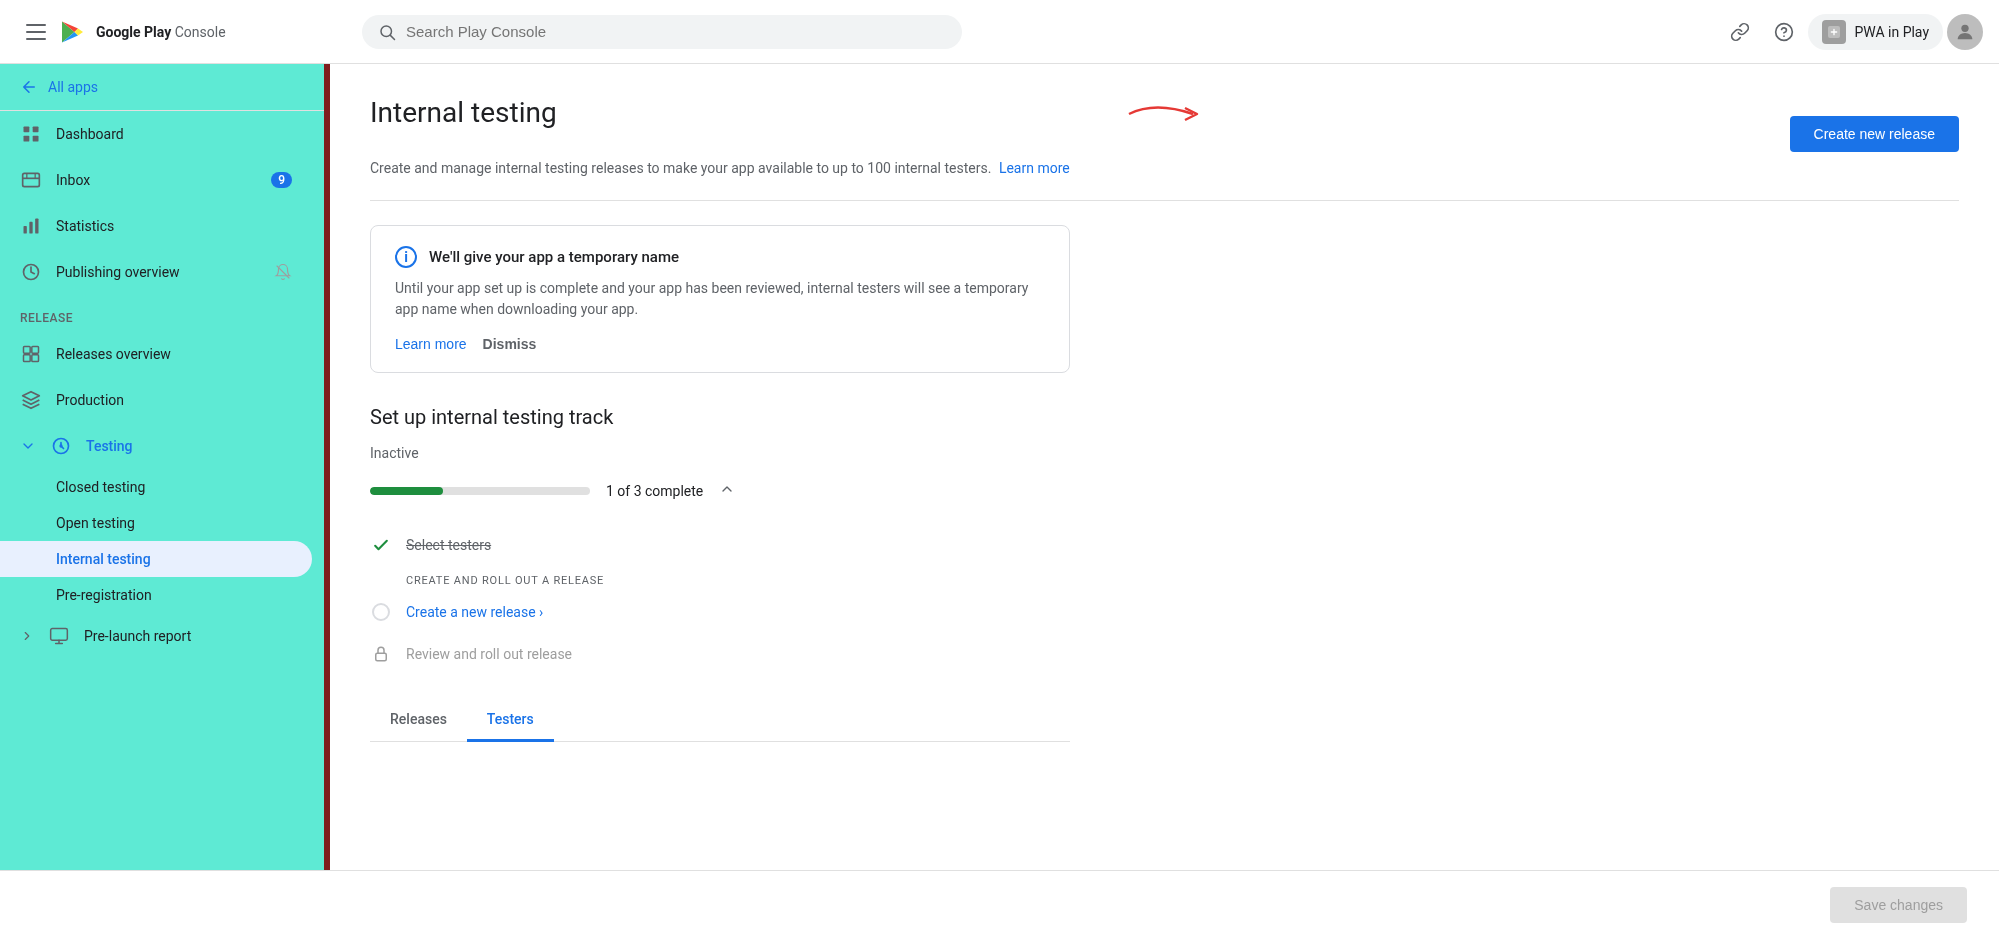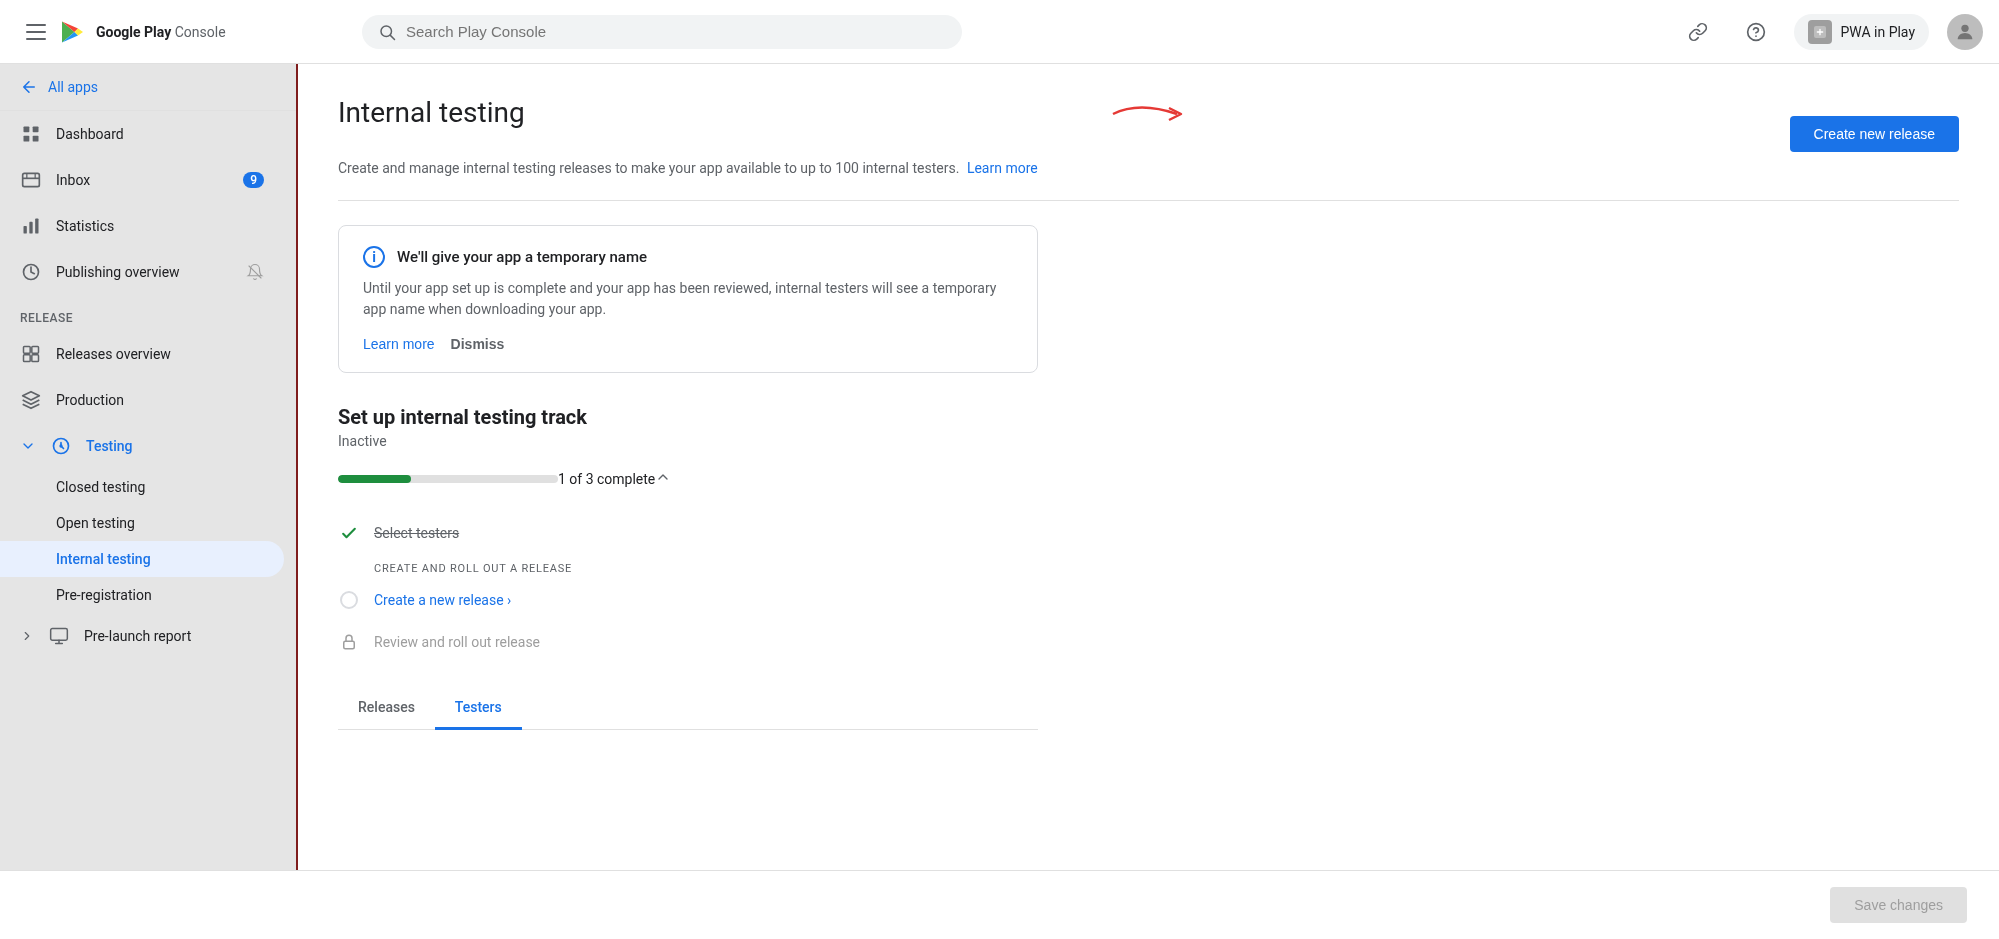--- a/index.html
+++ b/index.html
@@ -16,36 +16,36 @@
     .logo-area { display: flex; align-items: center; gap: 8px; }
     .logo-icon { width: 32px; height: 32px; }
 
     .search-bar {
       flex: 1; max-width: 600px; display: flex; align-items: center;
       background: #f1f3f4; border-radius: 24px; padding: 8px 16px; gap: 10px;
     }
     .search-bar input { border: none; background: transparent; outline: none; font-size: 15px; color: #202124; width: 100%; }
     .search-icon-svg { color: #5f6368; flex-shrink: 0; }
 
-    .topbar-right { display: flex; align-items: center; gap: 18px; margin-left: auto; }
+    .topbar-right { display: flex; align-items: center; gap: 4px; margin-left: auto; }
     .icon-btn { width: 40px; height: 40px; border-radius: 50%; display: flex; align-items: center; justify-content: center; cursor: pointer; border: none; background: transparent; }
     .app-chip {
       display: flex; align-items: center; gap: 8px;
       background: #f1f3f4; border-radius: 20px; padding: 6px 14px; cursor: pointer;
     }
     .app-chip-icon { width: 24px; height: 24px; background: #9e9e9e; border-radius: 4px; display: flex; align-items: center; justify-content: center; }
     .avatar { width: 36px; height: 36px; border-radius: 50%; background: #bdbdbd; display: flex; align-items: center; justify-content: center; cursor: pointer; }
 
     
     .main-layout { display: flex; flex: 1; overflow: hidden; }
 
     
     .sidebar {
-      width: 298px; flex-shrink: 0; background: #e5e5e5;
-      border-right: 2px solid #7f1d1d; overflow-y: auto; padding-bottom: 20px;
+      width: 330px; flex-shrink: 0; background: #5eead4;
+      border-right: 6px solid #7f1d1d; overflow-y: auto; padding-bottom: 20px;
     }
     .sidebar-all-apps {
       display: flex; align-items: center; gap: 10px; padding: 14px 20px;
       border-bottom: 1px solid #e0e0e0; cursor: pointer; font-size: 14px; color: #1a73e8;
     }
 
     .sidebar-item {
       display: flex; align-items: center; gap: 14px; padding: 12px 20px;
       cursor: pointer; color: #202124; font-size: 14px; border-radius: 0 24px 24px 0; margin-right: 12px;
     }
@@ -92,27 +92,27 @@
     .info-card-header { display: flex; align-items: center; gap: 12px; margin-bottom: 10px; }
     .info-icon {
       width: 22px; height: 22px; border-radius: 50%; border: 2px solid #1a73e8;
       display: flex; align-items: center; justify-content: center; color: #1a73e8; font-weight: 700; font-size: 14px; flex-shrink: 0;
     }
     .info-card-title { font-size: 15px; font-weight: 500; color: #202124; }
     .info-card-body { font-size: 14px; color: #5f6368; margin-bottom: 16px; line-height: 1.5; }
     .info-card-actions { display: flex; gap: 16px; }
     .link-btn { color: #1a73e8; text-decoration: none; font-size: 14px; cursor: pointer; background: none; border: none; font-weight: 500; }
 
-    .section-title { font-size: 20px; font-weight: 700; color: #202124; margin-bottom: 4px; }
+    .section-title { font-size: 20px; font-weight: 400; color: #202124; margin-bottom: 16px; }
     .section-subtitle { font-size: 14px; color: #5f6368; margin-bottom: 20px; }
 
     .divider { border: none; border-top: 1px solid #e0e0e0; margin: 24px 0; }
 
     
-    .progress-area { display: flex; align-items: center; margin-bottom: 24px; }
+    .progress-area { display: flex; align-items: center; gap: 16px; margin-bottom: 24px; }
     .progress-bar-container { width: 220px; height: 8px; background: #e0e0e0; border-radius: 4px; overflow: hidden; }
     .progress-bar-fill { height: 100%; background: #1e8e3e; border-radius: 4px; }
     .progress-label { font-size: 14px; color: #202124; }
     .chevron-up { color: #5f6368; font-size: 12px; cursor: pointer; }
 
     
     .step-list { display: flex; flex-direction: column; gap: 0; }
     .step-item { display: flex; align-items: center; gap: 14px; padding: 10px 0; }
     .step-check {
       width: 22px; height: 22px; display: flex; align-items: center; justify-content: center; flex-shrink: 0;

